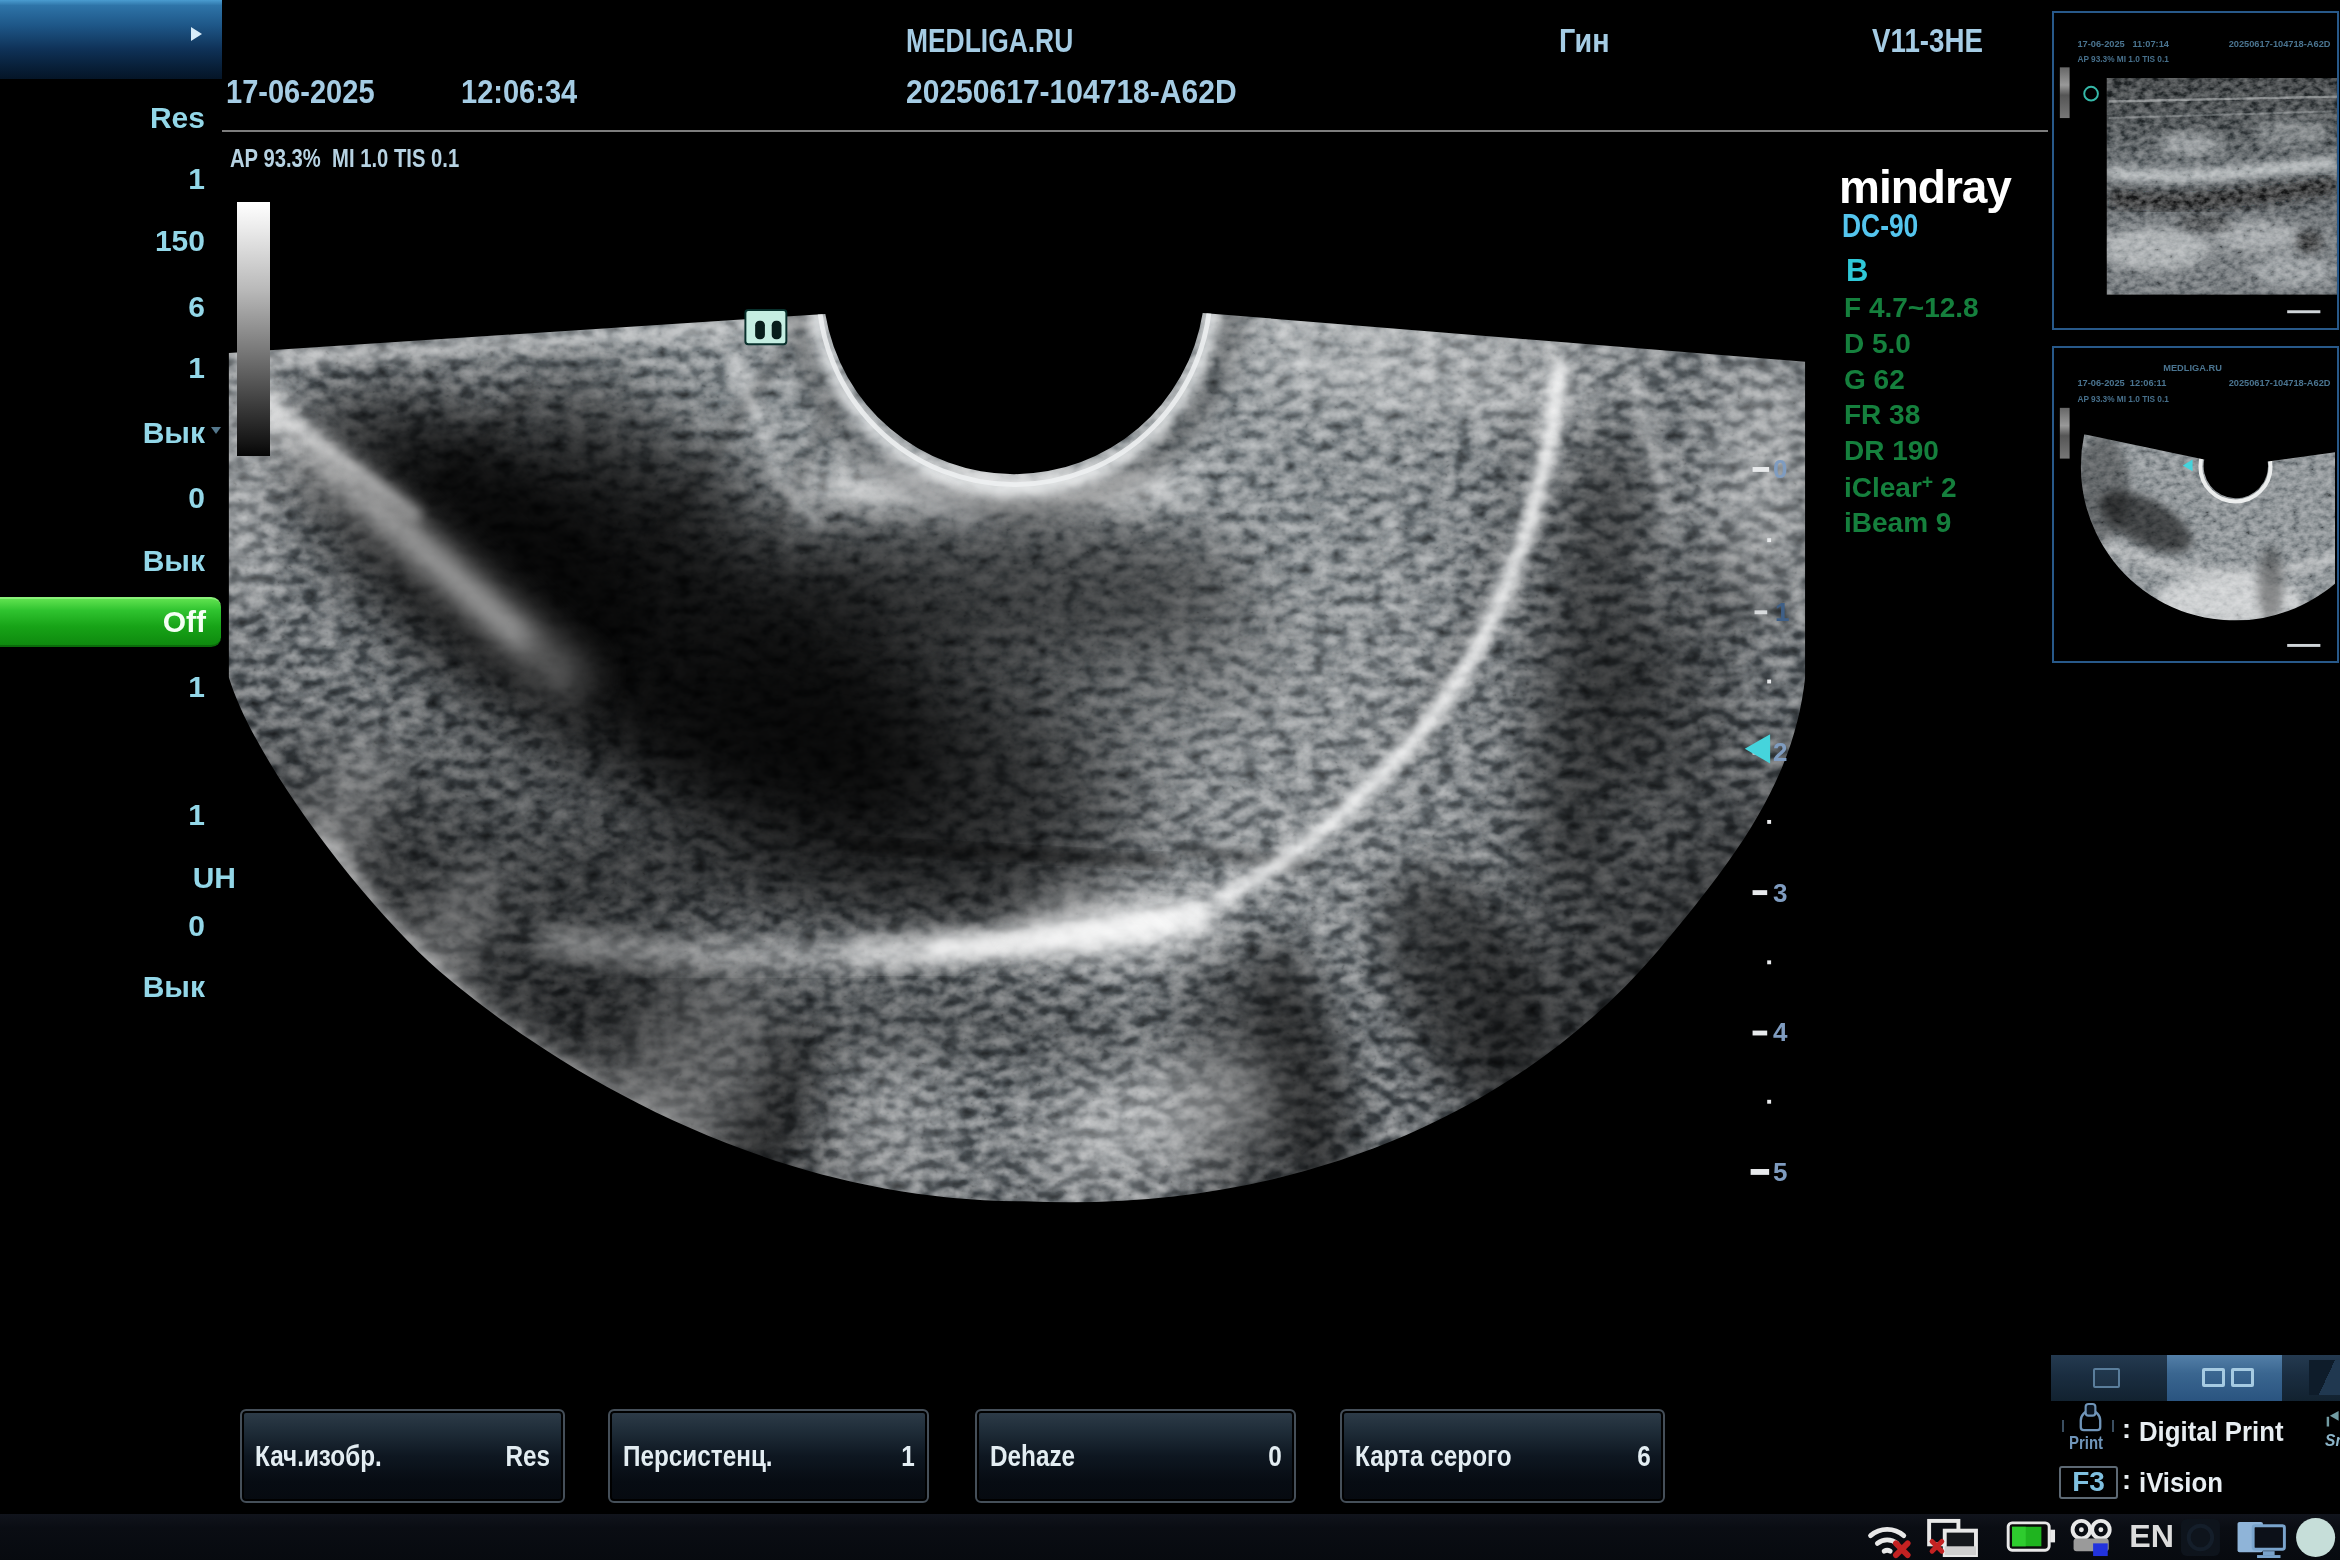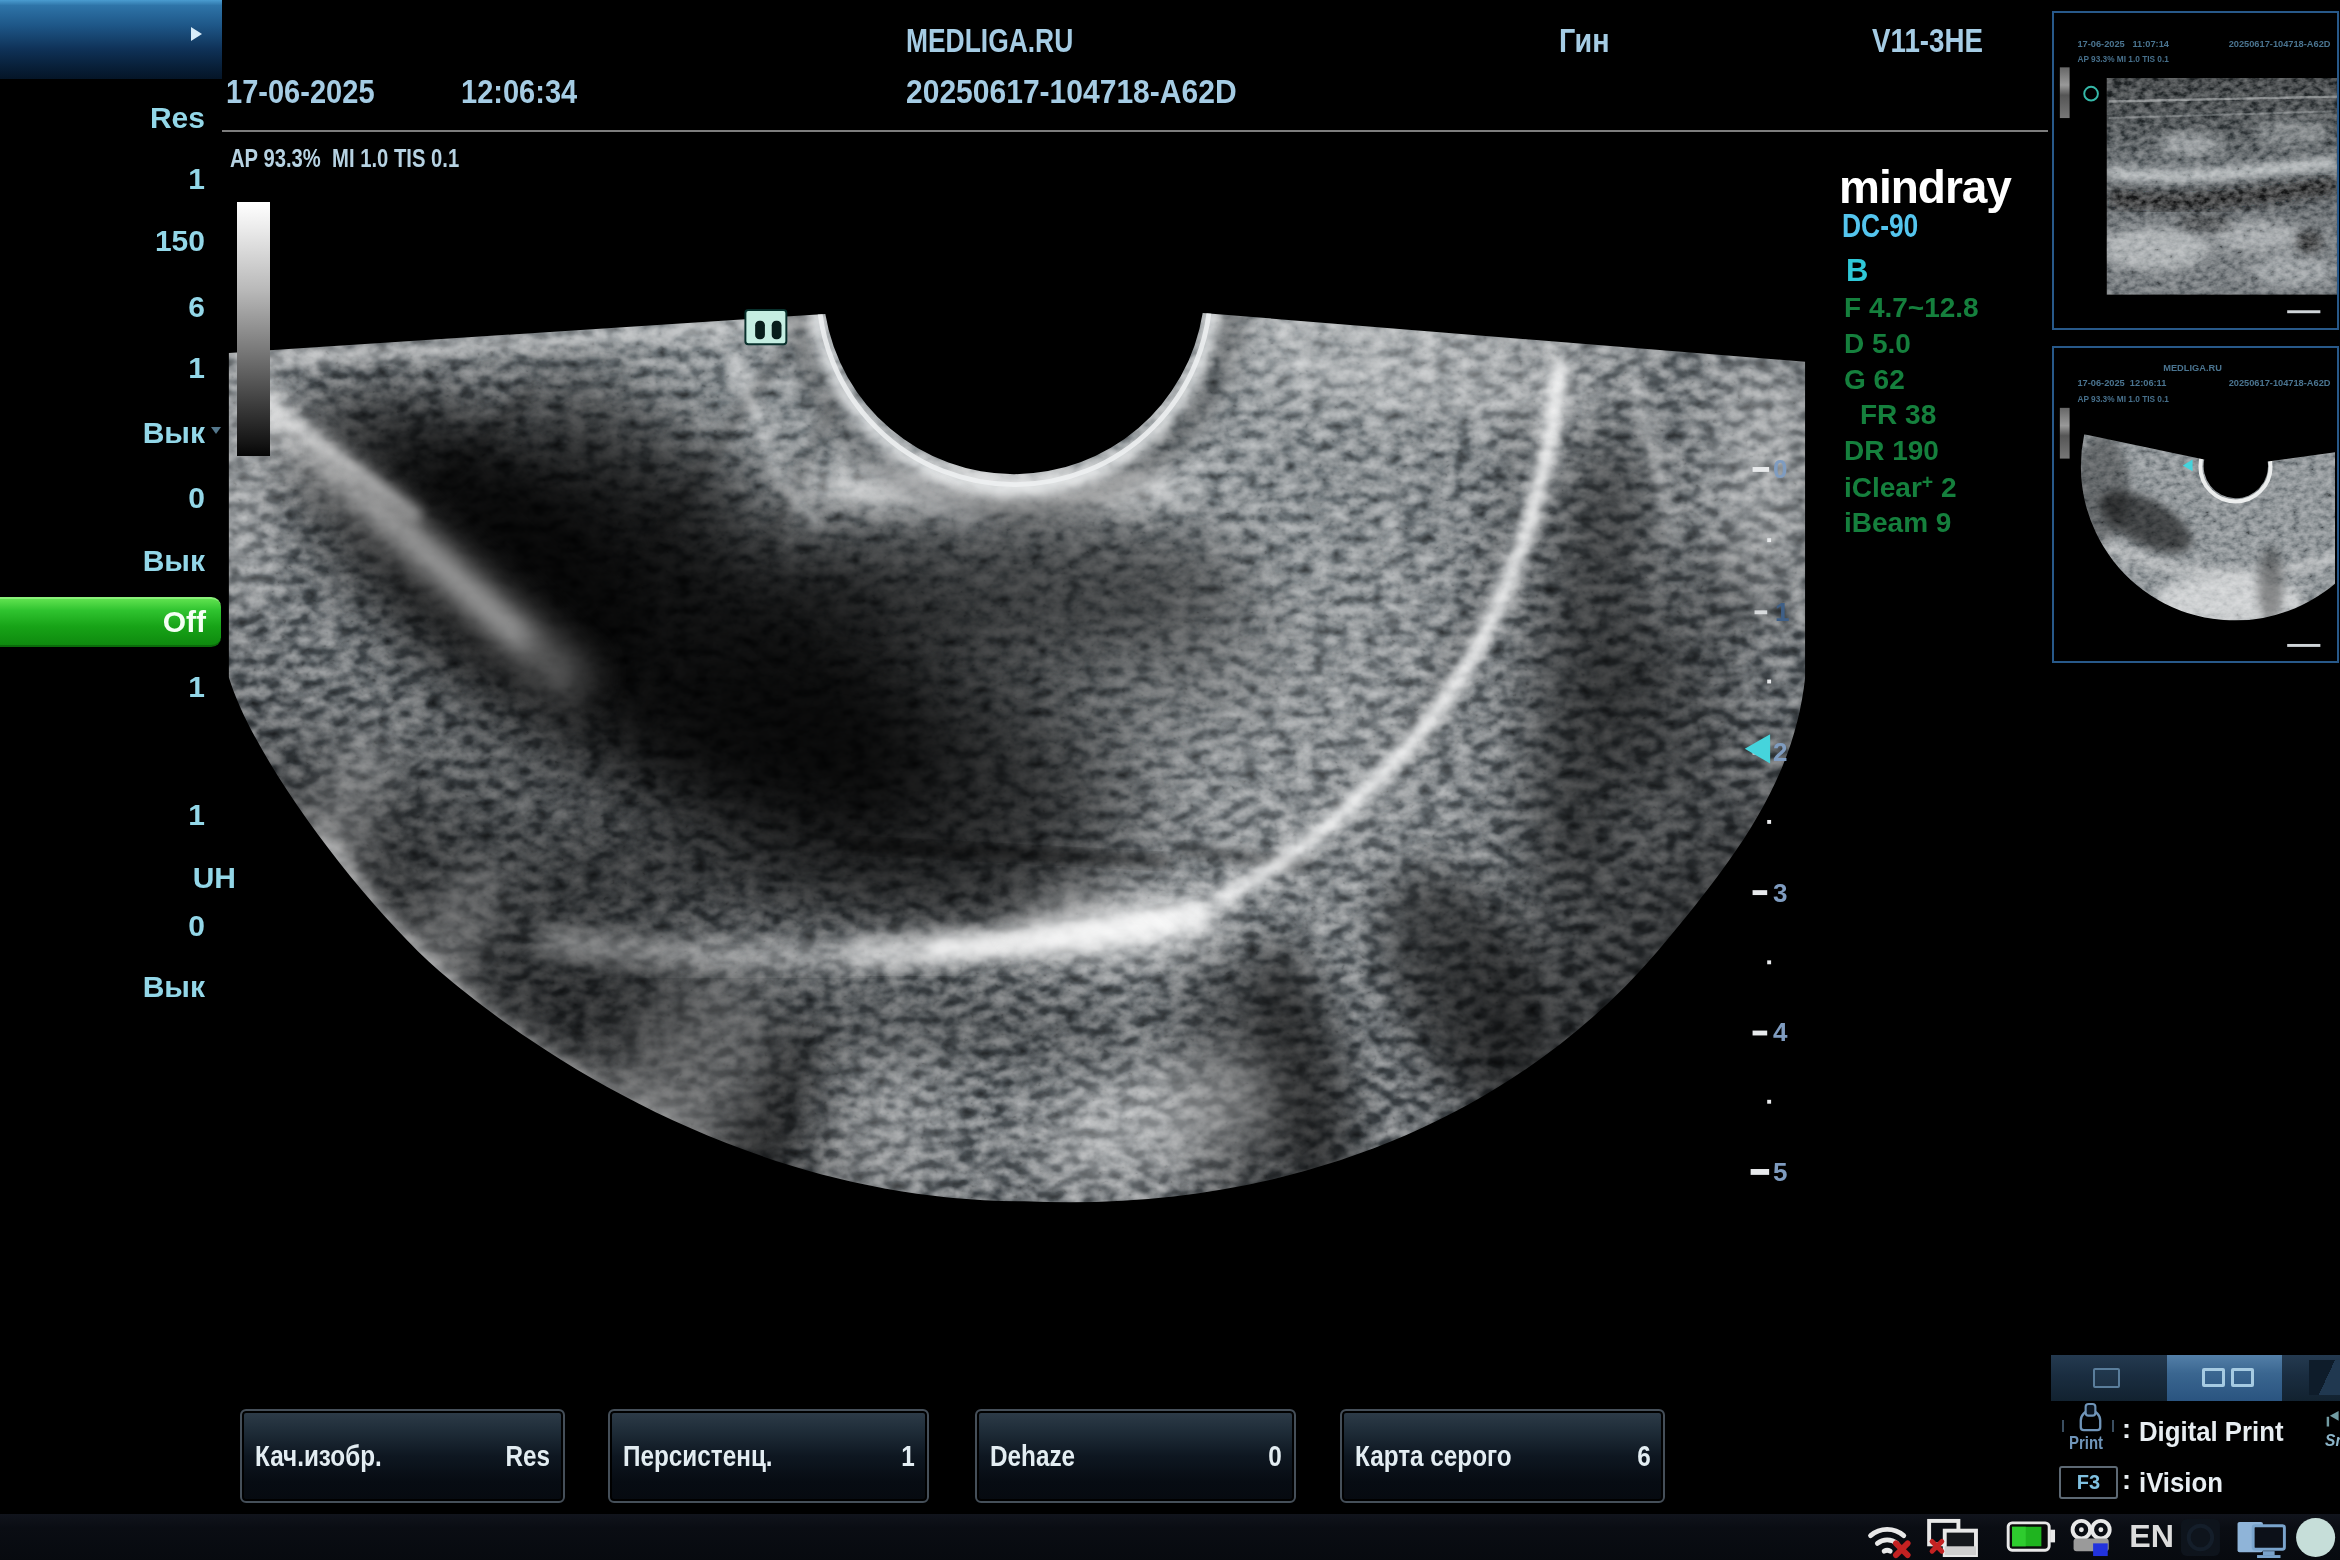--- a/index.html
+++ b/index.html
@@ -199,21 +199,21 @@
   <div class="t rlbl" style="left:1773px;top:878px;">3</div>
   <div class="t rlbl" style="left:1773px;top:1017px;">4</div>
   <div class="t rlbl" style="left:1773px;top:1157px;">5</div>
 
   <div class="t" style="left:1839px;top:160px;color:#fff;font-size:46px;letter-spacing:-1px;">mindray</div>
   <div class="t" style="left:1842px;top:207px;color:#54c5ee;font-size:33px;transform:scaleX(.8);transform-origin:left top;">DC-90</div>
   <div class="t" style="left:1846px;top:253px;color:#2fc8d8;font-size:31px;">B</div>
   <div class="t param" style="top:292px;">F 4.7~12.8</div>
   <div class="t param" style="top:328px;">D 5.0</div>
   <div class="t param" style="top:364px;">G 62</div>
-  <div class="t param" style="top:399px;margin-left:16px;">FR 38</div>
+  <div class="t param" style="top:399px;">FR 38</div>
   <div class="t param" style="top:435px;">DR 190</div>
   <div class="t param" style="top:471px;">iClear<span style="font-size:19.5px;vertical-align:7.8px;">+</span> 2</div>
   <div class="t param" style="top:507px;">iBeam 9</div>
 
   <div class="btn" style="left:240px;width:321px;">
       <span class="lab">Кач.изобр.</span>
       <span class="val">Res</span>
     </div>
   <div class="btn" style="left:608px;width:317px;">
       <span class="lab">Персистенц.</span>
@@ -242,21 +242,21 @@
     <rect x="15" y="2" width="10" height="12" rx="3" fill="#0a1420" stroke="#6f94b8" stroke-width="2.2"></rect>
   </svg>
   <div class="t" style="left:2069px;top:1433px;color:#6f94b8;font-size:17.6px;transform:scaleX(.85);transform-origin:left top;">Print</div>
   <div class="t" style="left:2122px;top:1414px;color:#e8eef2;font-size:27px;">:</div>
   <div class="t" style="left:2139px;top:1416px;color:#e8eef2;font-size:28px;transform:scaleX(.92);transform-origin:left top;">Digital Print</div>
   <svg width="23.4" height="39" viewBox="0 0 24 40" style="position:absolute;left:2324px;top:1408px;">
     <path d="M 6,8 L 15,3 L 15,13 Z" fill="#8fc4cc" opacity="0.8"></path>
     <path d="M 4,9 L 4,19" stroke="#8fc4cc" stroke-width="2.5" opacity="0.8"></path>
   </svg>
   <div class="t" style="left:2325px;top:1432px;color:#8cb4c8;font-size:15.6px;font-style:italic;">Sn</div>
-  <div style="position:absolute;left:2059px;top:1466px;width:59px;height:33px;border:2px solid #5d6974;border-radius:2.9px;box-sizing:border-box;text-align:center;color:#7fc0e0;font-size:20px;line-height:28px;">F3</div>
+  <div style="position:absolute;left:2059px;top:1466px;width:59px;height:33px;border:2px solid #5d6974;border-radius:2.9px;box-sizing:border-box;text-align:center;color:#7fc0e0;font-size:28px;line-height:28px;">F3</div>
   <div class="t" style="left:2122px;top:1465px;color:#e8eef2;font-size:27px;">:</div>
   <div class="t" style="left:2139px;top:1467px;color:#e8eef2;font-size:28px;transform:scaleX(.92);transform-origin:left top;">iVision</div>
 
   <div style="position:absolute;left:2052px;top:10.7px;width:287px;height:319px;border:2px solid #28598a;box-sizing:border-box;background:#000;"></div>
   <div style="position:absolute;left:2052px;top:346px;width:287px;height:317px;border:2px solid #28598a;box-sizing:border-box;background:#000;"></div>
   <svg width="293" height="683" viewBox="0 0 300 700" style="position:absolute;left:2048px;top:0px;">
     <defs>
       <clipPath id="th1">
           <rect x="60" y="80" width="236" height="222"></rect>
         </clipPath>

